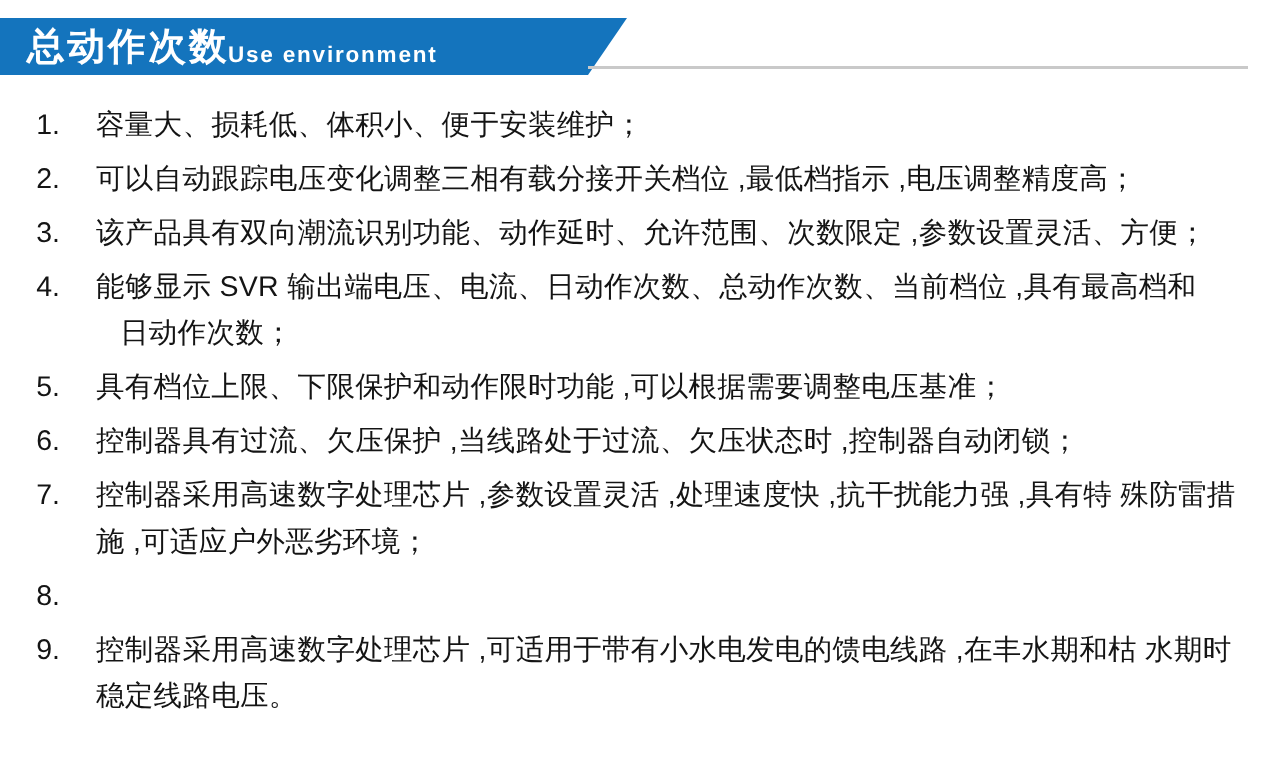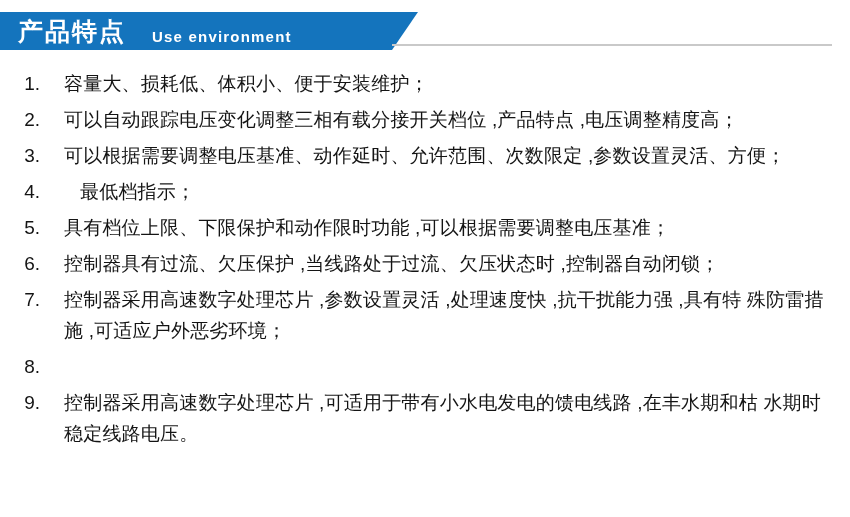--- a/index.html
+++ b/index.html
@@ -104,50 +104,51 @@
     text-indent: 16px;
   }
 </style>
 </head>
 <body>
 
 <div class="header">
   <div class="header-bar"></div>
   <div class="header-slant"></div>
   <div class="header-rule"></div>
-  <div class="header-title">产品特点</div>
+  <div class="header-title">总动作次数</div>
   <div class="header-sub">Use environment</div>
 </div>
 
 <ul class="feature-list">
   <li class="feature-item">
     <span class="feature-num">1.</span>
     <span class="feature-text">
       <span>容量大、损耗低、体积小、便于安装维护；</span>
     </span>
   </li>
 
   <li class="feature-item">
     <span class="feature-num">2.</span>
     <span class="feature-text">
-      <span>可以自动跟踪电压变化调整三相有载分接开关档位 ,产品特点 ,电压调整精度高；</span>
+      <span>可以自动跟踪电压变化调整三相有载分接开关档位 ,最低档指示 ,电压调整精度高；</span>
     </span>
   </li>
 
   <li class="feature-item">
     <span class="feature-num">3.</span>
     <span class="feature-text">
-      <span>可以根据需要调整电压基准、动作延时、允许范围、次数限定 ,参数设置灵活、方便；</span>
+      <span>该产品具有双向潮流识别功能、动作延时、允许范围、次数限定 ,参数设置灵活、方便；</span>
     </span>
   </li>
 
   <li class="feature-item">
     <span class="feature-num">4.</span>
     <span class="feature-text">
-      <span class="indent">最低档指示；</span>
+      <span>能够显示 SVR 输出端电压、电流、日动作次数、总动作次数、当前档位 ,具有最高档和</span>
+      <span class="indent">日动作次数；</span>
     </span>
   </li>
 
   <li class="feature-item">
     <span class="feature-num">5.</span>
     <span class="feature-text">
       <span>具有档位上限、下限保护和动作限时功能 ,可以根据需要调整电压基准；</span>
     </span>
   </li>
 

